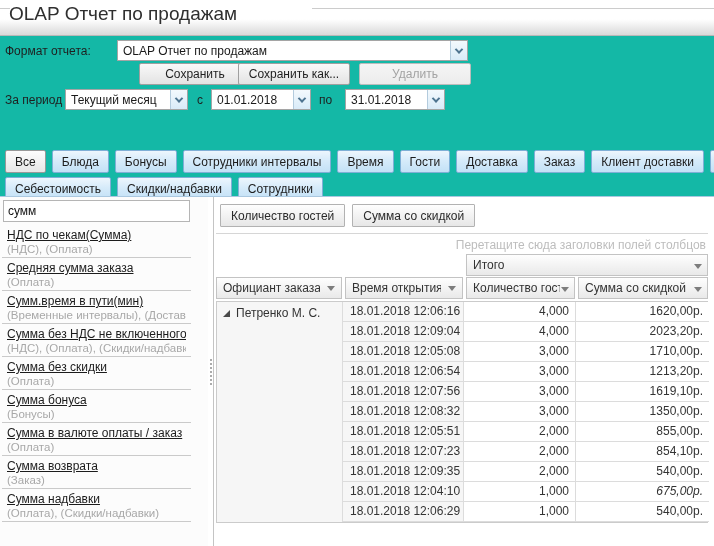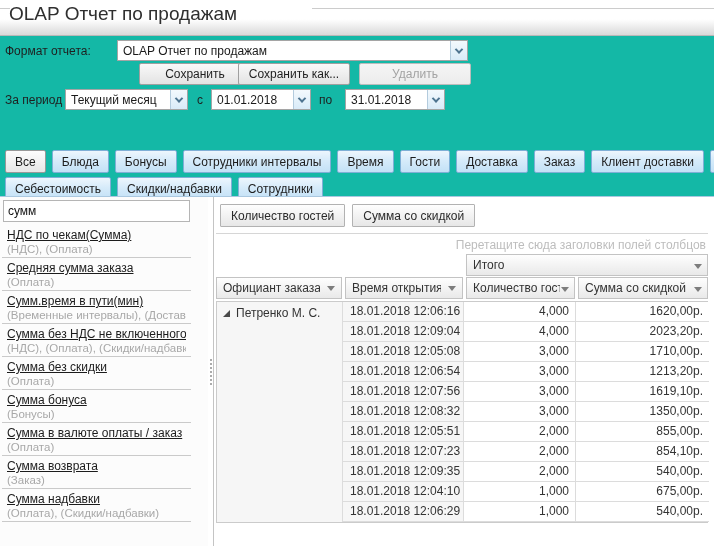--- a/index.html
+++ b/index.html
@@ -268,21 +268,21 @@
         <div class="cell num c3" style="grid-row: 7;">2,000</div>
         <div class="cell num c4" style="grid-row: 7;">855,00р.</div>
         <div class="cell time" style="grid-row: 8;">18.01.2018 12:07:23</div>
         <div class="cell num c3" style="grid-row: 8;">2,000</div>
         <div class="cell num c4" style="grid-row: 8;">854,10р.</div>
         <div class="cell time" style="grid-row: 9;">18.01.2018 12:09:35</div>
         <div class="cell num c3" style="grid-row: 9;">2,000</div>
         <div class="cell num c4" style="grid-row: 9;">540,00р.</div>
         <div class="cell time" style="grid-row: 10;">18.01.2018 12:04:10</div>
         <div class="cell num c3" style="grid-row: 10;">1,000</div>
-        <div class="cell num c4" style="grid-row: 10;">675,00р.</div>
+        <div class="cell num c4" style="grid-row: 10; font-style: italic;">675,00р.</div>
         <div class="cell time" style="grid-row: 11;">18.01.2018 12:06:29</div>
         <div class="cell num c3" style="grid-row: 11;">1,000</div>
         <div class="cell num c4" style="grid-row: 11;">540,00р.</div>
       </div>
 
     <div class="gfooter">
       <span class="fl">Петренко М. С. всего</span>
       <span class="fg">28,000</span>
       <span class="fs">12999,60р.</span>
     </div>

